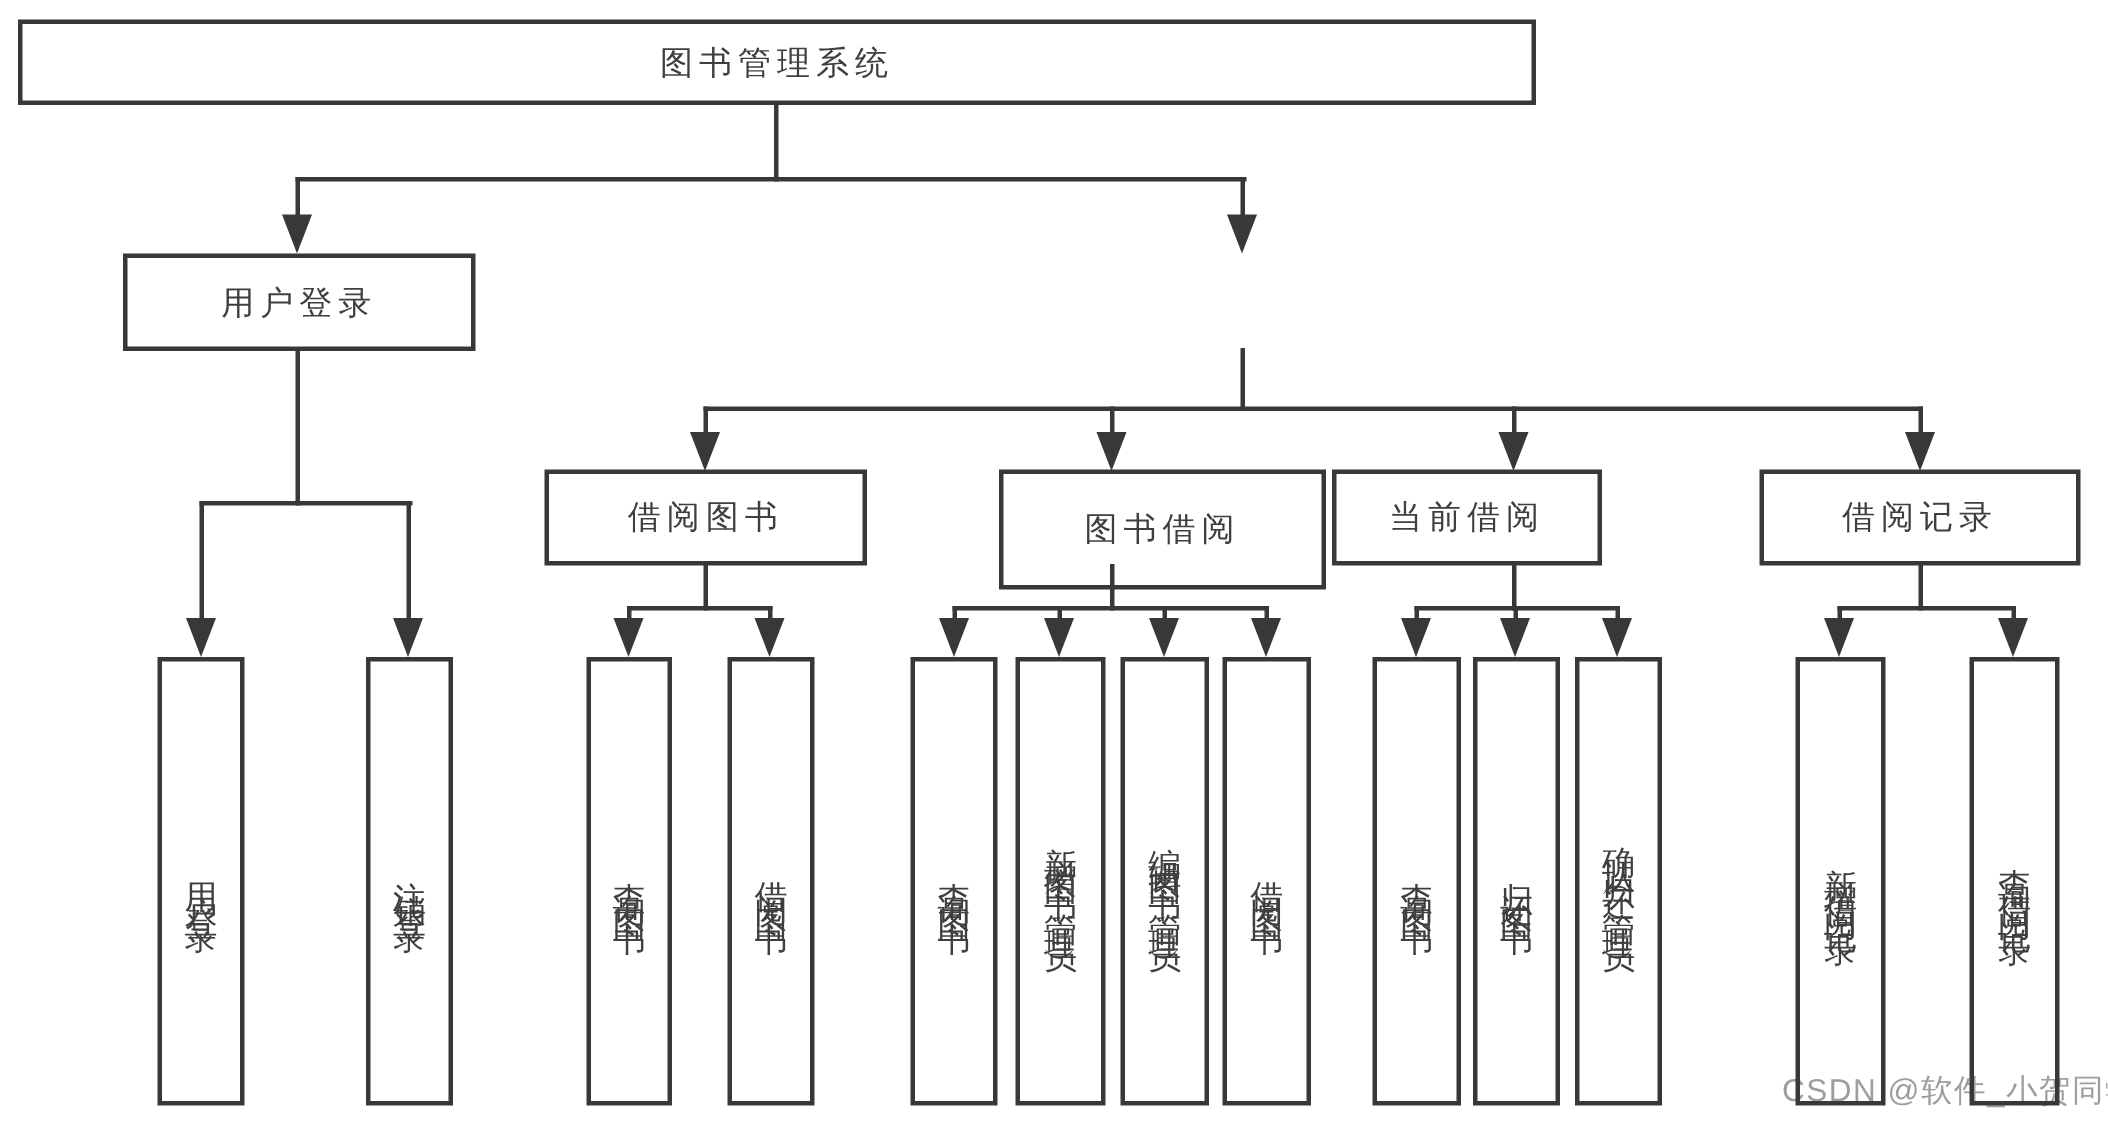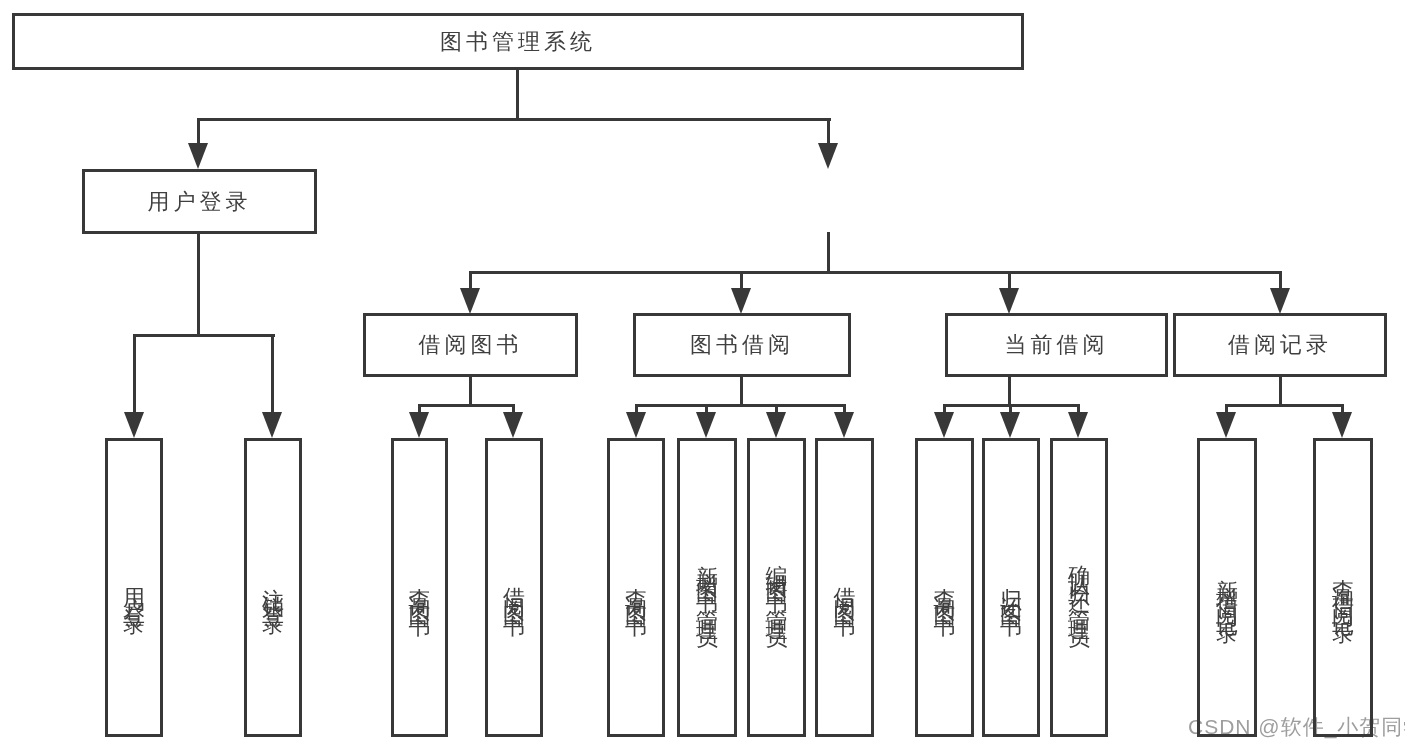--- a/index.html
+++ b/index.html
@@ -143,24 +143,24 @@
     <span class="hlabel">图书管理系统</span>
   </div>
 
   <div class="node" style="left:82px;top:169px;width:235px;height:65px;">
     <span class="hlabel">用户登录</span>
   </div>
 
   <div class="node" style="left:363px;top:313px;width:215px;height:64px;">
     <span class="hlabel">借阅图书</span>
   </div>
-  <div class="node" style="left:633px;top:313px;width:218px;height:64px;">
+  <div class="node" style="left:666px;top:313px;width:218px;height:80px;">
     <span class="hlabel">图书借阅</span>
   </div>
-  <div class="node" style="left:945px;top:313px;width:223px;height:64px;">
+  <div class="node" style="left:888px;top:313px;width:180px;height:64px;">
     <span class="hlabel">当前借阅</span>
   </div>
   <div class="node" style="left:1173px;top:313px;width:214px;height:64px;">
     <span class="hlabel">借阅记录</span>
   </div>
 
   <div class="node" style="left:105px;top:438px;width:58px;height:299px;">
     <span class="vlabel">用户登录</span>
   </div>
   <div class="node" style="left:244px;top:438px;width:58px;height:299px;">

